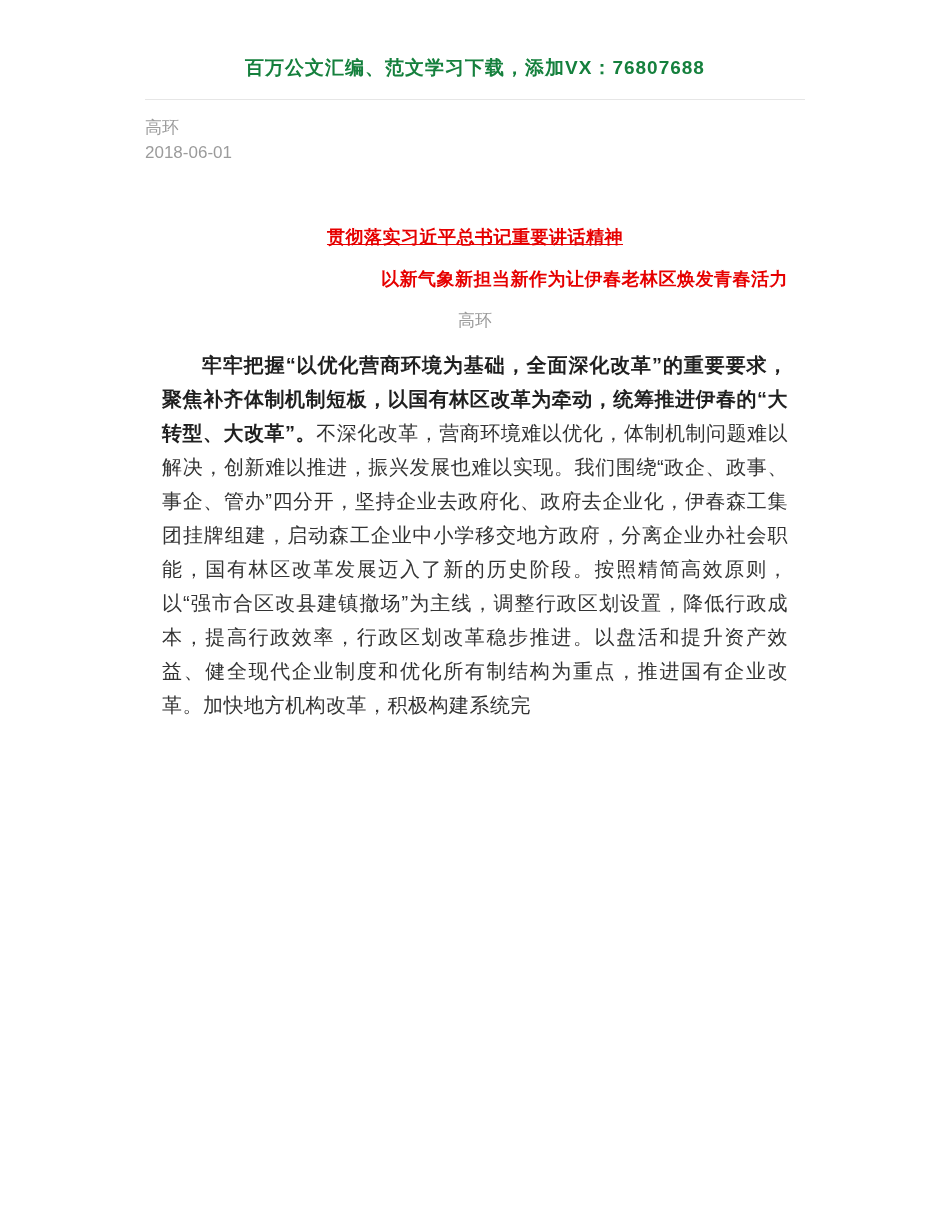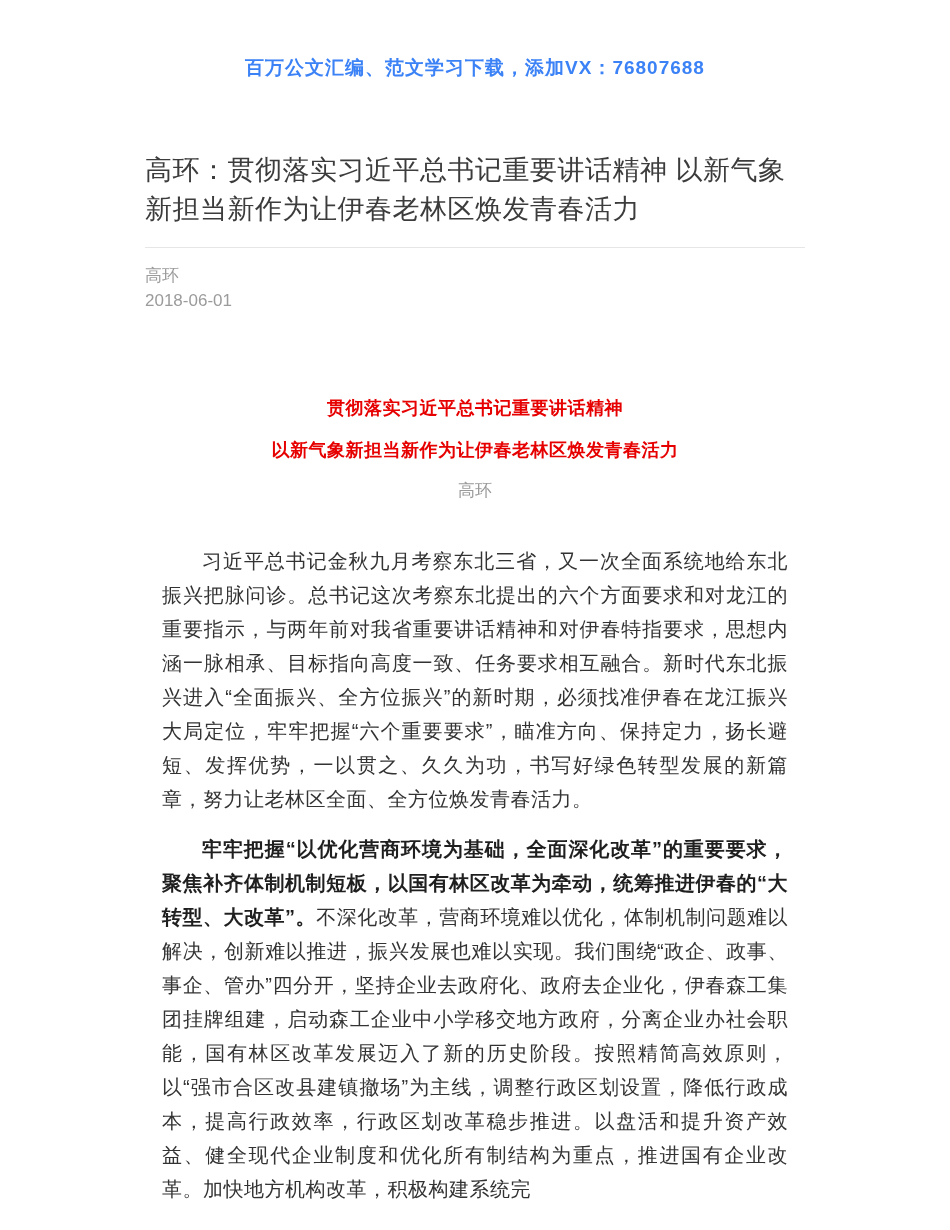--- a/index.html
+++ b/index.html
@@ -12,21 +12,21 @@
     min-height: 1230px;
     margin: 0 auto;
     background: #ffffff;
     overflow: hidden;
   }
   .banner {
     text-align: center;
     margin-top: 55px;
     font-size: 19px;
     font-weight: bold;
-    color: #3b82f6;
+    color: #15803d;
     letter-spacing: 1px;
   }
   .content {
     width: 660px;
     margin: 0 auto;
   }
   .title {
     margin-top: 70px;
     font-size: 27px;
     font-weight: 500;
@@ -50,24 +50,26 @@
   }
   .doc-heading {
     text-align: center;
     color: #e60000;
     font-size: 18px;
     font-weight: bold;
     line-height: 1.4;
     letter-spacing: 0.5px;
   }
   .doc-heading.first {
-    margin-top: 82px;
+    margin-top: 60px;
+    text-decoration: underline;
   }
   .doc-heading.second {
     margin-top: 17px;
+    text-align: right;
   }
   .byline {
     text-align: center;
     color: #999999;
     font-size: 17px;
     margin-top: 16px;
   }
   .para {
     margin-top: 42px;
     font-size: 20px;
@@ -90,37 +92,35 @@
 <body>
 
 <div class="page">
 
   <div class="banner">
     <span>百万公文汇编、范文学习下载，添加VX：76807688</span>
   </div>
 
   <div class="content">
 
-    <h1 class="title">高环：贯彻落实习近平总书记重要讲话精神 以新气象新担当新作为让伊春老林区焕发青春活力</h1>
 
     <hr class="divider">
 
     <div class="meta">
       <div>高环</div>
       <div>2018-06-01</div>
     </div>
 
     <div class="body-section">
 
       <h2 class="doc-heading first">贯彻落实习近平总书记重要讲话精神</h2>
       <h2 class="doc-heading second">以新气象新担当新作为让伊春老林区焕发青春活力</h2>
 
       <div class="byline">高环</div>
 
-      <p class="para">习近平总书记金秋九月考察东北三省，又一次全面系统地给东北振兴把脉问诊。总书记这次考察东北提出的六个方面要求和对龙江的重要指示，与两年前对我省重要讲话精神和对伊春特指要求，思想内涵一脉相承、目标指向高度一致、任务要求相互融合。新时代东北振兴进入“全面振兴、全方位振兴”的新时期，必须找准伊春在龙江振兴大局定位，牢牢把握“六个重要要求”，瞄准方向、保持定力，扬长避短、发挥优势，一以贯之、久久为功，书写好绿色转型发展的新篇章，努力让老林区全面、全方位焕发青春活力。</p>
 
       <p class="para second"><span class="bold-lead">牢牢把握“以优化营商环境为基础，全面深化改革”的重要要求，聚焦补齐体制机制短板，以国有林区改革为牵动，统筹推进伊春的“大转型、大改革”。</span><span>不深化改革，营商环境难以优化，体制机制问题难以解决，创新难以推进，振兴发展也难以实现。我们围绕“政企、政事、事企、管办”四分开，坚持企业去政府化、政府去企业化，伊春森工集团挂牌组建，启动森工企业中小学移交地方政府，分离企业办社会职能，国有林区改革发展迈入了新的历史阶段。按照精简高效原则，以“强市合区改县建镇撤场”为主线，调整行政区划设置，降低行政成本，提高行政效率，行政区划改革稳步推进。以盘活和提升资产效益、健全现代企业制度和优化所有制结构为重点，推进国有企业改革。加快地方机构改革，积极构建系统完</span></p>
 
     </div>
 
     <div class="bottom-space"></div>
 
   </div>
 
 </div>

